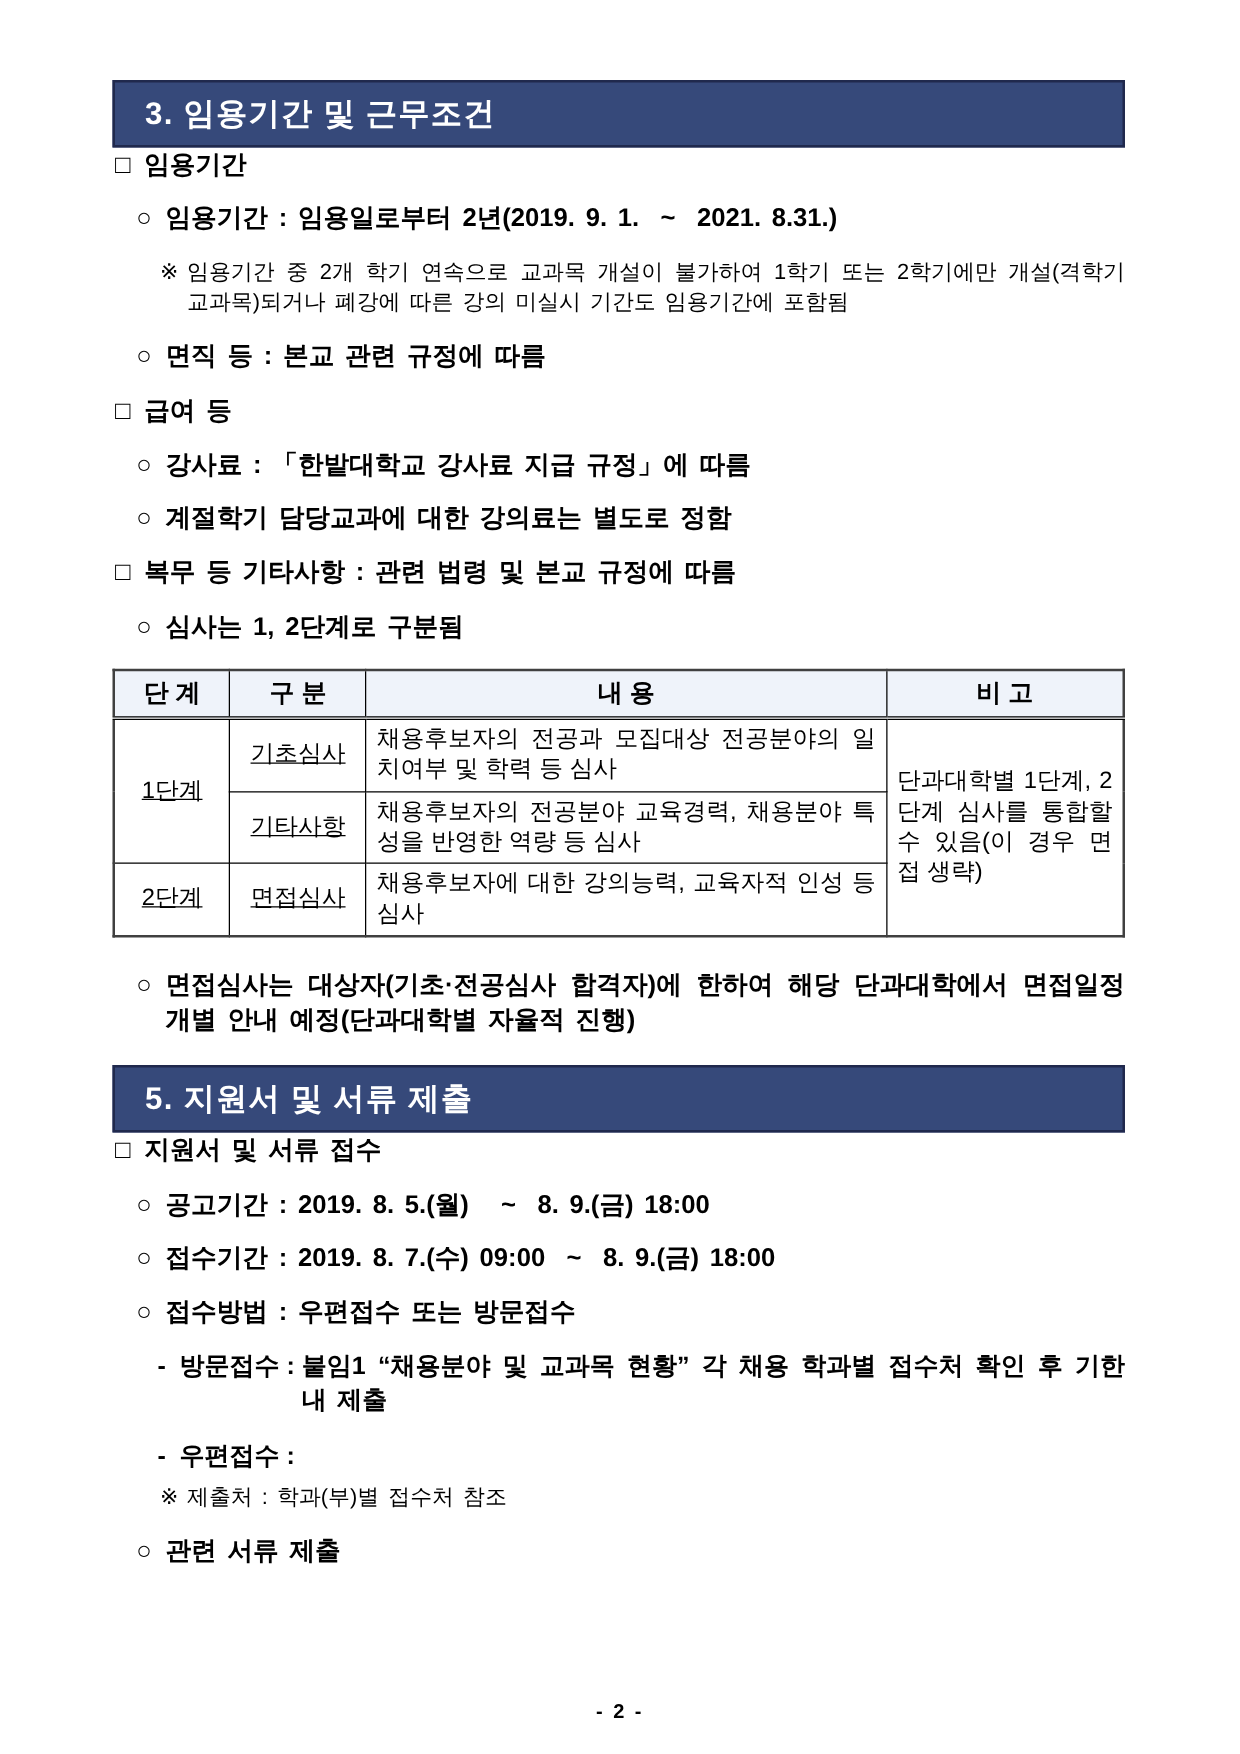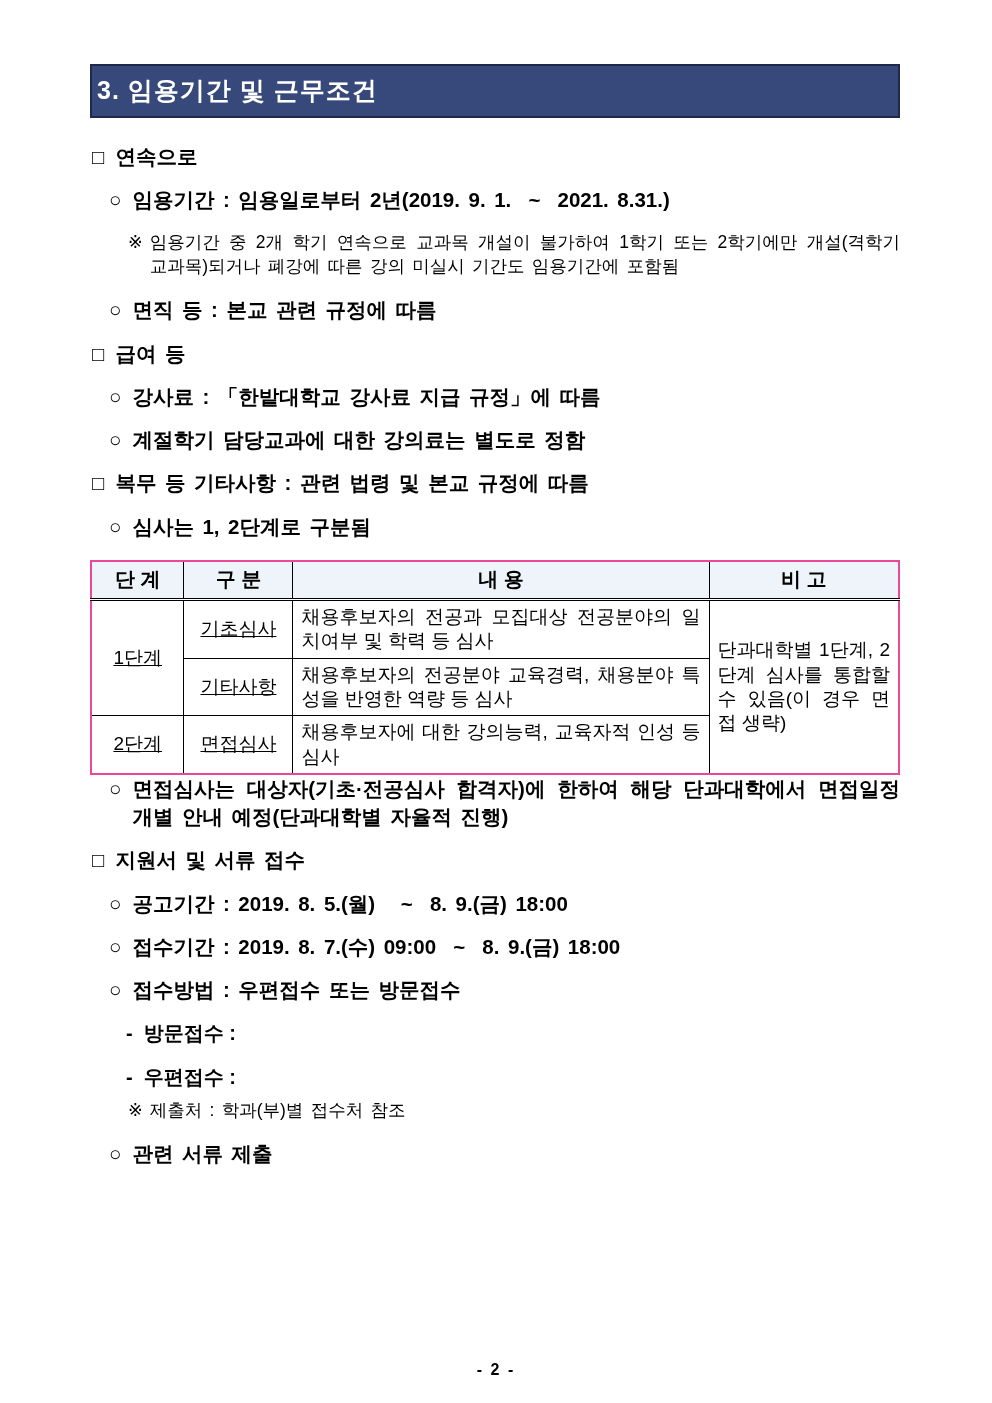--- a/index.html
+++ b/index.html
@@ -7,37 +7,37 @@
   .page{
     position:relative;width:992px;height:1403px;margin:0 auto;background:#fff;
     box-sizing:border-box;padding:64px 92px 0 90px;overflow:hidden;
   }
   
   .bar{
     background:var(--bar-bg,#36497a);
     border:2px solid var(--bar-border,#20294d);
     color:var(--bar-text,#ffffff);
     font-size:25px;font-weight:bold;letter-spacing:1px;
-    padding:8px 13px 9px 5px;margin-bottom:25px;
+    padding:8px 13px 9px 24px;
   }
   .bar.mt{margin-top:22px;}
   
   .row{display:flex;align-items:flex-start;margin-bottom:15px;line-height:1.38;}
   .row .mk{flex:none;margin-right:11px;white-space:pre;}
   .row .prefix{flex:none;white-space:pre;}
   .row .body{flex:1;min-width:0;text-align:justify;word-break:break-all;white-space:pre-wrap;word-spacing:0.14em;}
   .lv0{font-size:20.5px;font-weight:600;margin-left:2px;}
   .lv1{font-size:20.5px;font-weight:600;margin-left:19px;}
   .lv2{font-size:20px;font-weight:600;margin-left:36px;margin-bottom:17px;}
   .note{font-size:17.5px;font-weight:400;margin-left:38px;margin-bottom:17px;line-height:1.42;}
   .note .mk{margin-right:7px;}
   
   table.sel{
-    width:100%;border-collapse:collapse;margin-top:19px;
-    border:2px solid #ec4899;table-layout:fixed;
+    width:100%;border-collapse:collapse;margin-top:19px;margin-bottom:24px;
+    border:2px solid #404040;table-layout:fixed;
   }
   table.sel th{
     background:var(--th-bg,#eff3fa);
     border:1px solid #000;border-bottom:3px double #000;
     font-size:20px;font-weight:700;height:32px;padding:2px 4px;text-align:center;
   }
   table.sel td{
     border:1px solid #000;font-size:19px;font-weight:400;
     padding:4px 8px;height:46px;vertical-align:middle;line-height:1.28;
   }
@@ -51,21 +51,21 @@
 </style>
 </head>
 <body>
 
 <div class="page">
 
   <div class="bar">3. 임용기간 및 근무조건</div>
 
   <div class="row lv0">
     <span class="mk">□</span>
-    <div class="body">연속으로</div>
+    <div class="body">임용기간</div>
   </div>
   <div class="row lv1">
     <span class="mk">○</span>
     <div class="body">임용기간 : 임용일로부터 2년(2019. 9. 1.  ~  2021. 8.31.)</div>
   </div>
   <div class="row note">
     <span class="mk">※</span>
     <div class="body">임용기간 중 2개 학기 연속으로 교과목 개설이 불가하여 1학기 또는 2학기에만 개설(격학기 교과목)되거나 폐강에 따른 강의 미실시 기간도 임용기간에 포함됨</div>
   </div>
   <div class="row lv1">
@@ -127,40 +127,42 @@
         <td class="w">채용후보자에 대한 강의능력, 교육자적 인성 등 심사</td>
       </tr>
     </tbody>
   </table>
 
   <div class="row lv1">
     <span class="mk">○</span>
     <div class="body">면접심사는 대상자(기초·전공심사 합격자)에 한하여 해당 단과대학에서 면접일정 개별 안내 예정(단과대학별 자율적 진행)</div>
   </div>
 
+  <div class="bar mt">5. 지원서 및 서류 제출</div>
 
   <div class="row lv0">
     <span class="mk">□</span>
     <div class="body">지원서 및 서류 접수</div>
   </div>
   <div class="row lv1">
     <span class="mk">○</span>
     <div class="body">공고기간 : 2019. 8. 5.(월)   ~  8. 9.(금) 18:00</div>
   </div>
   <div class="row lv1">
     <span class="mk">○</span>
     <div class="body">접수기간 : 2019. 8. 7.(수) 09:00  ~  8. 9.(금) 18:00</div>
   </div>
   <div class="row lv1">
     <span class="mk">○</span>
     <div class="body">접수방법 : 우편접수 또는 방문접수</div>
   </div>
   <div class="row lv2">
     <span class="mk">-</span>
     <span class="prefix">방문접수 : </span>
+    <div class="body">붙임1 “채용분야 및 교과목 현황” 각 채용 학과별 접수처 확인 후 기한 내 제출</div>
   </div>
   <div class="row lv2" style="margin-bottom:6px;">
     <span class="mk">-</span>
     <span class="prefix">우편접수 : </span>
   </div>
   <div class="row note">
     <span class="mk">※</span>
     <div class="body">제출처 : 학과(부)별 접수처 참조</div>
   </div>
   <div class="row lv1">

